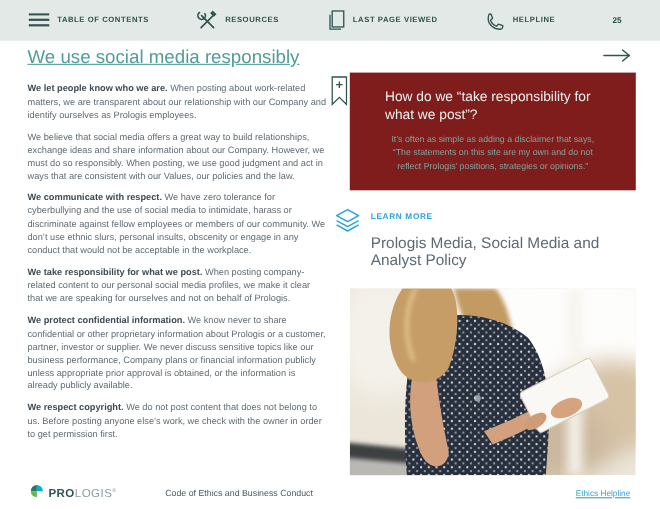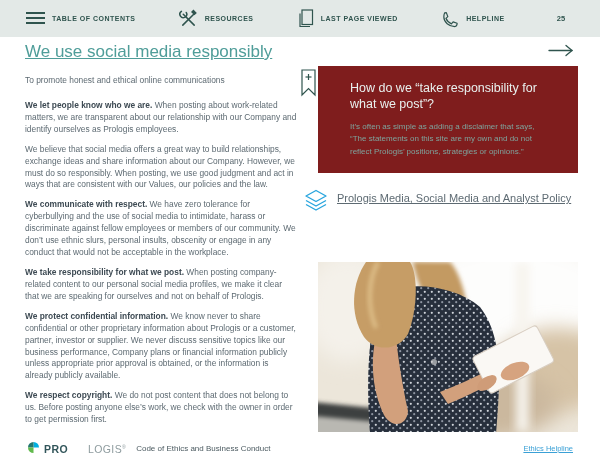--- a/index.html
+++ b/index.html
@@ -23,36 +23,36 @@
   .sub{font-size:11.5px;font-weight:400;color:#4f9d99;margin:0 0 4px;}
   .left-col p{font-size:8.4px;line-height:1.42;color:#5d6a72;margin:0 0 8px;}
   .left-col p.promise-body{margin-bottom:13px;}
   .left-col strong{color:#3d4a53;}
 
   
   .right-col{position:absolute;left:318px;top:66px;width:260px;height:367px;}
   .bookmark{position:absolute;left:-17px;top:3px;cursor:pointer;}
   .callout{background:#7f1d1d;padding:14px 32px 15px;box-sizing:border-box;}
   .callout h3{color:#e9f0ee;font-size:12.5px;font-weight:400;margin:0 0 9px;line-height:1.28;}
-  .callout p{color:#7ea49d;font-size:8px;line-height:1.55;margin:0;}
+  .callout p{color:#7ea49d;font-size:8px;line-height:1.55;margin:0;text-align:center;}
   .learnmore{position:absolute;top:123px;left:-14px;display:flex;gap:9px;}
   .lm-text{padding-top:3px;}
   .lm-label{color:#29a5de;font-size:7.5px;font-weight:bold;letter-spacing:.6px;margin:0 0 11px;}
-  .lm-link{font-size:11px;color:#5d6a72;margin:0 0 10px;cursor:pointer;text-decoration:underline;}
+  .lm-link{font-size:14px;color:#5d6a72;margin:0 0 10px;cursor:pointer;}
   .photo{position:absolute;top:196px;left:0;width:260px;height:170px;overflow:hidden;}
 
   
   .footer{position:absolute;left:0;right:0;bottom:0;height:29px;background:#fff;
           display:flex;align-items:center;padding:0 27px;box-sizing:border-box;}
   .logo{display:flex;align-items:center;gap:4px;}
   .logo-text{font-size:10.5px;letter-spacing:.4px;}
   .logo-pro{font-weight:bold;color:#31555a;}
-  .logo-logis{color:#8d9b9e;padding-left:20px;}
+  .logo-logis{color:#8d9b9e;}
   .logo-reg{font-size:5px;color:#8d9b9e;vertical-align:super;}
-  .doc-title{font-size:8px;color:#4b5a60;margin-left:10px;}
+  .doc-title{font-size:8px;color:#4b5a60;margin-left:44px;}
   .helpline-link{margin-left:auto;font-size:7.5px;color:#3aa0d6;
                  text-decoration:underline;cursor:pointer;}
 </style>
 </head>
 <body>
 
 <div class="page">
 
   <div class="topbar">
 
@@ -121,21 +121,20 @@
               <path d="M18,1.5 L24,6.5 L18,11.5"></path>
           </g>
         </svg>
       </span>
     </div>
   </div>
 
   <div class="left-col">
     <h1 class="title">We use social media responsibly</h1>
 
-    <p class="promise-body">To promote honest and ethical online communications</p>
 
     <p><strong>We let people know who we are.</strong> <span>When posting about work-related matters, we are transparent about our relationship with our Company and identify ourselves as Prologis employees.</span></p>
 
     <p>We believe that social media offers a great way to build relationships, exchange ideas and share information about our Company. However, we must do so responsibly. When posting, we use good judgment and act in ways that are consistent with our Values, our policies and the law.</p>
     <p><strong>We communicate with respect.</strong> <span>We have zero tolerance for cyberbullying and the use of social media to intimidate, harass or discriminate against fellow employees or members of our community. We don’t use ethnic slurs, personal insults, obscenity or engage in any conduct that would not be acceptable in the workplace.</span></p>
     <p><strong>We take responsibility for what we post.</strong> <span>When posting company-related content to our personal social media profiles, we make it clear that we are speaking for ourselves and not on behalf of Prologis.</span></p>
     <p><strong>We protect confidential information.</strong> <span>We know never to share confidential or other proprietary information about Prologis or a customer, partner, investor or supplier. We never discuss sensitive topics like our business performance, Company plans or financial information publicly unless appropriate prior approval is obtained, or the information is already publicly available.</span></p>
     <p><strong>We respect copyright.</strong> <span>We do not post content that does not belong to us. Before posting anyone else’s work, we check with the owner in order to get permission first.</span></p>
   </div>
 
@@ -160,20 +159,21 @@
       <span>
         <svg width="24" height="23" viewBox="0 0 24 23">
           <g fill="none" stroke="#29a5de" stroke-width="1.4" stroke-linejoin="round">
             <path d="M12,1.5 L22,7 L12,12.5 L2,7 Z"></path>
             <path d="M2,11.5 L12,17 L22,11.5"></path>
             <path d="M2,15.5 L12,21 L22,15.5"></path>
           </g>
         </svg>
       </span>
       <div class="lm-text">
+        <div class="lm-label">LEARN MORE</div>
         <div class="lm-link">Prologis Media, Social Media and Analyst Policy</div>
       </div>
     </div>
 
     <div class="photo">
       <svg width="260" height="170" viewBox="0 0 260 170">
         <defs>
           <filter id="b10" x="-50%" y="-50%" width="200%" height="200%">
               <feGaussianBlur stdDeviation="10"></feGaussianBlur>
             </filter>

